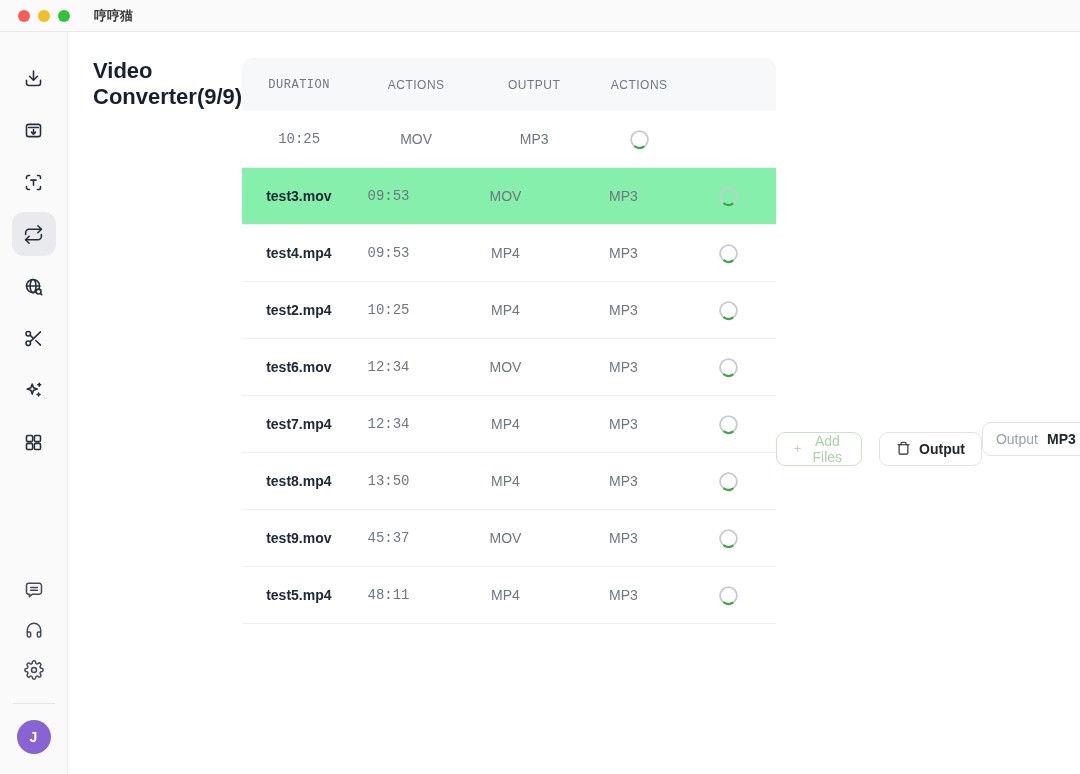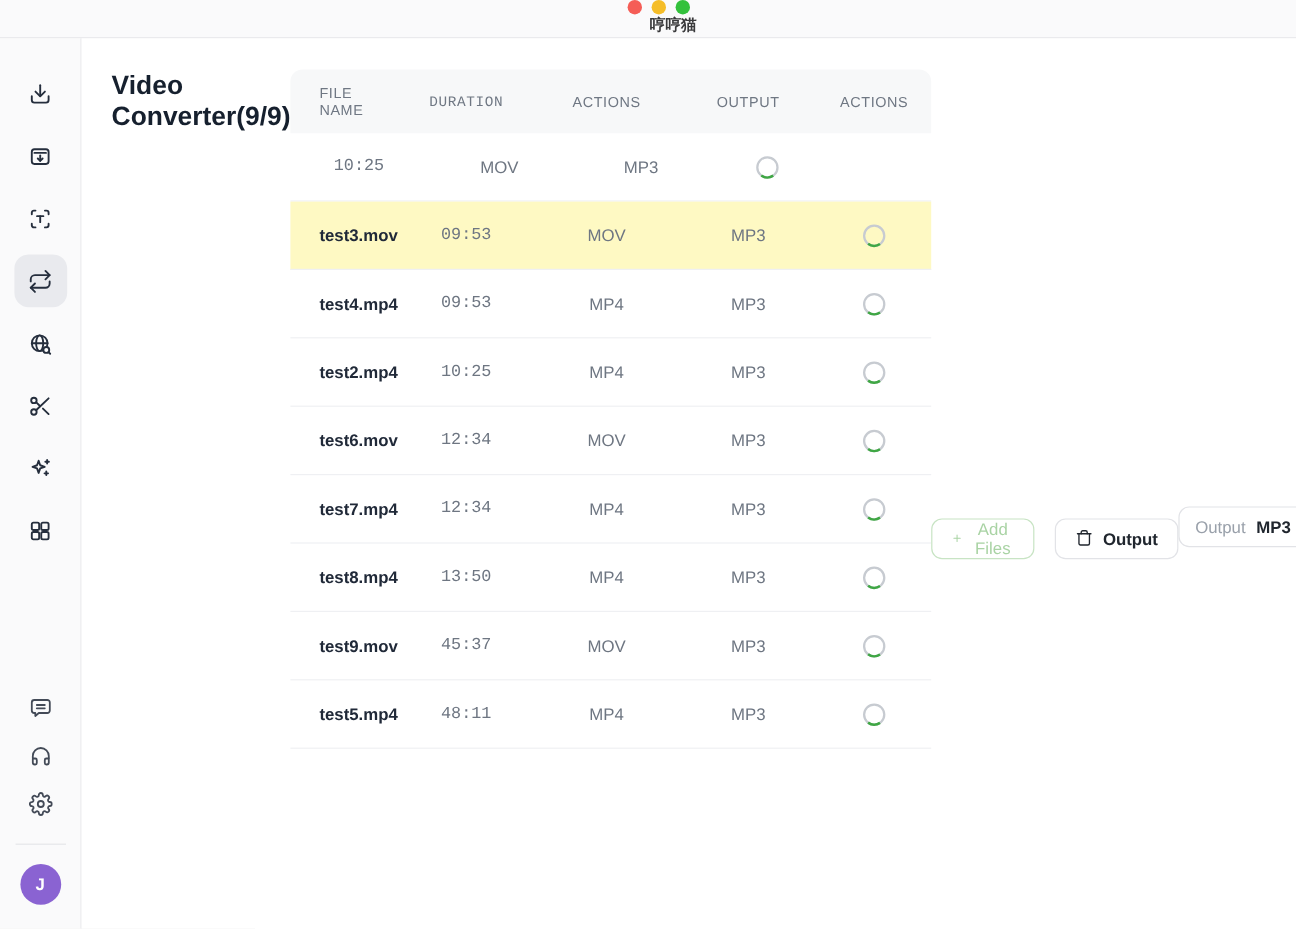--- a/index.html
+++ b/index.html
@@ -1,21 +1,21 @@
 <!DOCTYPE html>
 <html><head>
 <meta charset="utf-8">
 <style>
   * { box-sizing: border-box; }
   html,body { margin:0; padding:0; background:#e8e8e8; }
   body { font-family:"Liberation Sans", sans-serif; }
   .app { width:1080px; height:774px; background:#fff; position:relative; overflow:hidden; }
 
   
-  .titlebar { height:32px; background:#FAFAFB; border-bottom:1px solid #E7E7E9; display:flex; align-items:center; padding-left:18px;flex-direction:column; }
+  .titlebar { height:32px; background:#FAFAFB; border-bottom:1px solid #E7E7E9; display:flex; align-items:center; padding-left:18px; }
   .lights { display:flex; gap:8px; }
   .light { width:12px; height:12px; border-radius:50%; }
   .tl-title { margin-left:24px; font-size:13px; font-weight:700; color:#3A3A3C; }
 
   
   .appbody { display:flex; height:742px; }
 
   
   .sidebar { width:68px; flex:0 0 68px; background:#FAFAFB; border-right:1px solid #E9E9EB; display:flex; flex-direction:column; align-items:center; padding:24px 0 20px; }
   .nav-item { width:44px; height:44px; margin-bottom:8px; border-radius:12px; display:flex; align-items:center; justify-content:center; color:#252E3D; cursor:pointer; flex:0 0 auto; }
@@ -34,21 +34,21 @@
   
   .thead { display:flex; height:53px; align-items:center; background:#F7F8F9; border-radius:10px 10px 0 0; }
   .hcell { font-size:12px; color:#6F7783; letter-spacing:0.5px; font-weight:500; }
   .c-file { flex:1 1 auto; padding-left:24px; text-align:left; }
   .c-dur  { width:114px; flex:0 0 114px; text-align:center;font-family:Liberation Mono, monospace; }
   .c-orig { width:120px; flex:0 0 120px; text-align:center; }
   .c-out  { width:116px; flex:0 0 116px; text-align:center; }
   .c-act  { width:94px;  flex:0 0 94px;  text-align:center; }
 
   .trow { display:flex; height:57px; align-items:center; border-bottom:1px solid #EFF0F3; }
-  .trow.highlight { background:#fef9c3;align-items:center; }
+  .trow.highlight { background:#86efac;align-items:center; }
   .cell { font-size:14px; color:#6E7682; }
   .cell.c-file { font-weight:600; color:#202938; }
 
   .progress-ring { width:21px; height:21px; display:block; margin:0 auto; cursor:pointer; }
   .ring-bg { fill:none; stroke:#C7CBD1; stroke-width:1.8; }
   .ring-fg { fill:none; stroke:#3FA744; stroke-width:2; stroke-dasharray:10 40.3; }
 
   
   .footerbar { margin-top:45px; display:flex; align-items:center; }
   .btn { display:inline-flex; align-items:center; gap:8px; height:34px; padding:0 16px; border-radius:9px; font-size:14px; background:#fff; cursor:pointer; font-family:inherit; border:1px solid transparent;margin-top:20px; }
@@ -185,21 +185,20 @@
       <div class="side-divider"></div>
 
       <div class="avatar">J</div>
     </div>
 
     <div class="main">
       <h1 class="page-title">Video Converter(9/9)</h1>
 
       <div class="table">
         <div class="thead">
-          <div class="hcell c-file">FILE NAME</div>
           <div class="hcell c-dur">DURATION</div>
           <div class="hcell c-orig">ACTIONS</div>
           <div class="hcell c-out">OUTPUT</div>
           <div class="hcell c-act">ACTIONS</div>
         </div>
         <div id="tbody">
             <div class="trow">
     <div class="cell c-dur">10:25</div>
     <div class="cell c-orig">MOV</div>
     <div class="cell c-out">MP3</div>

